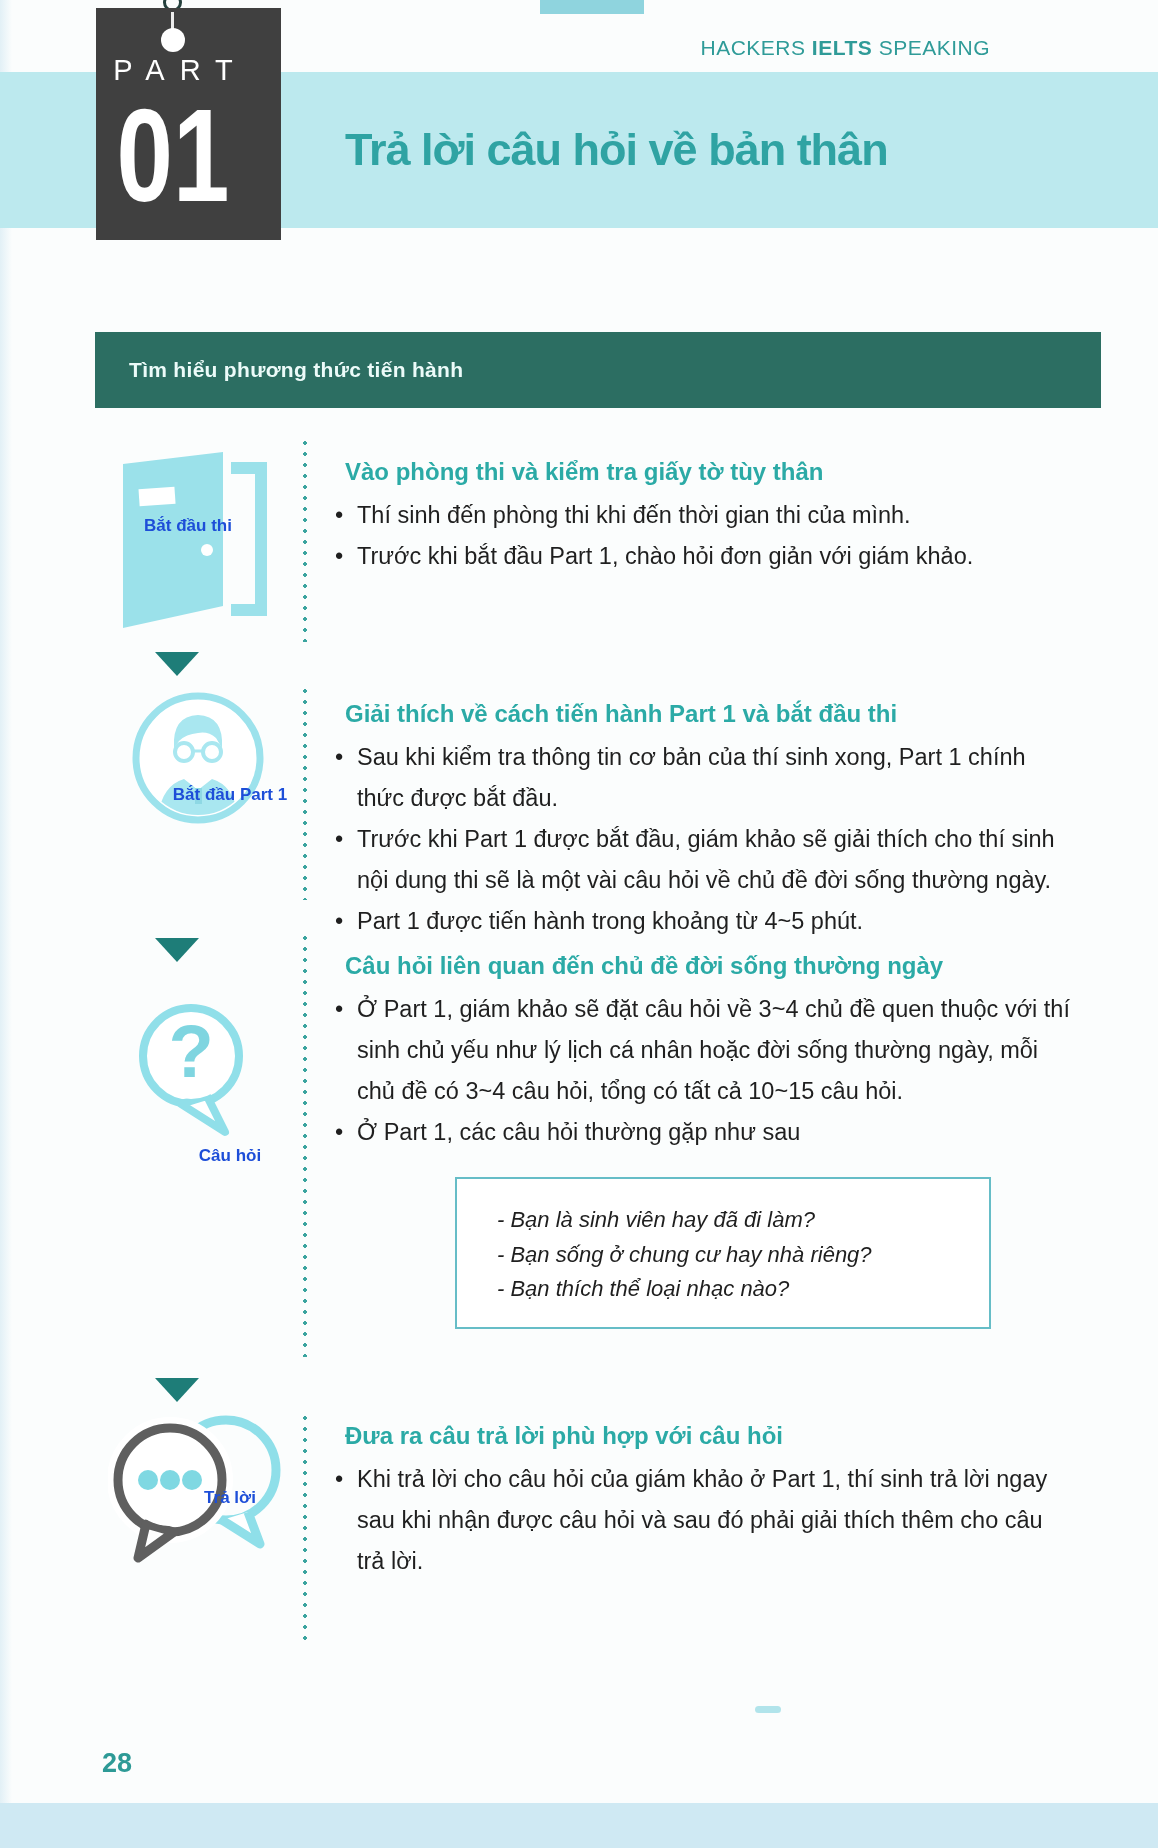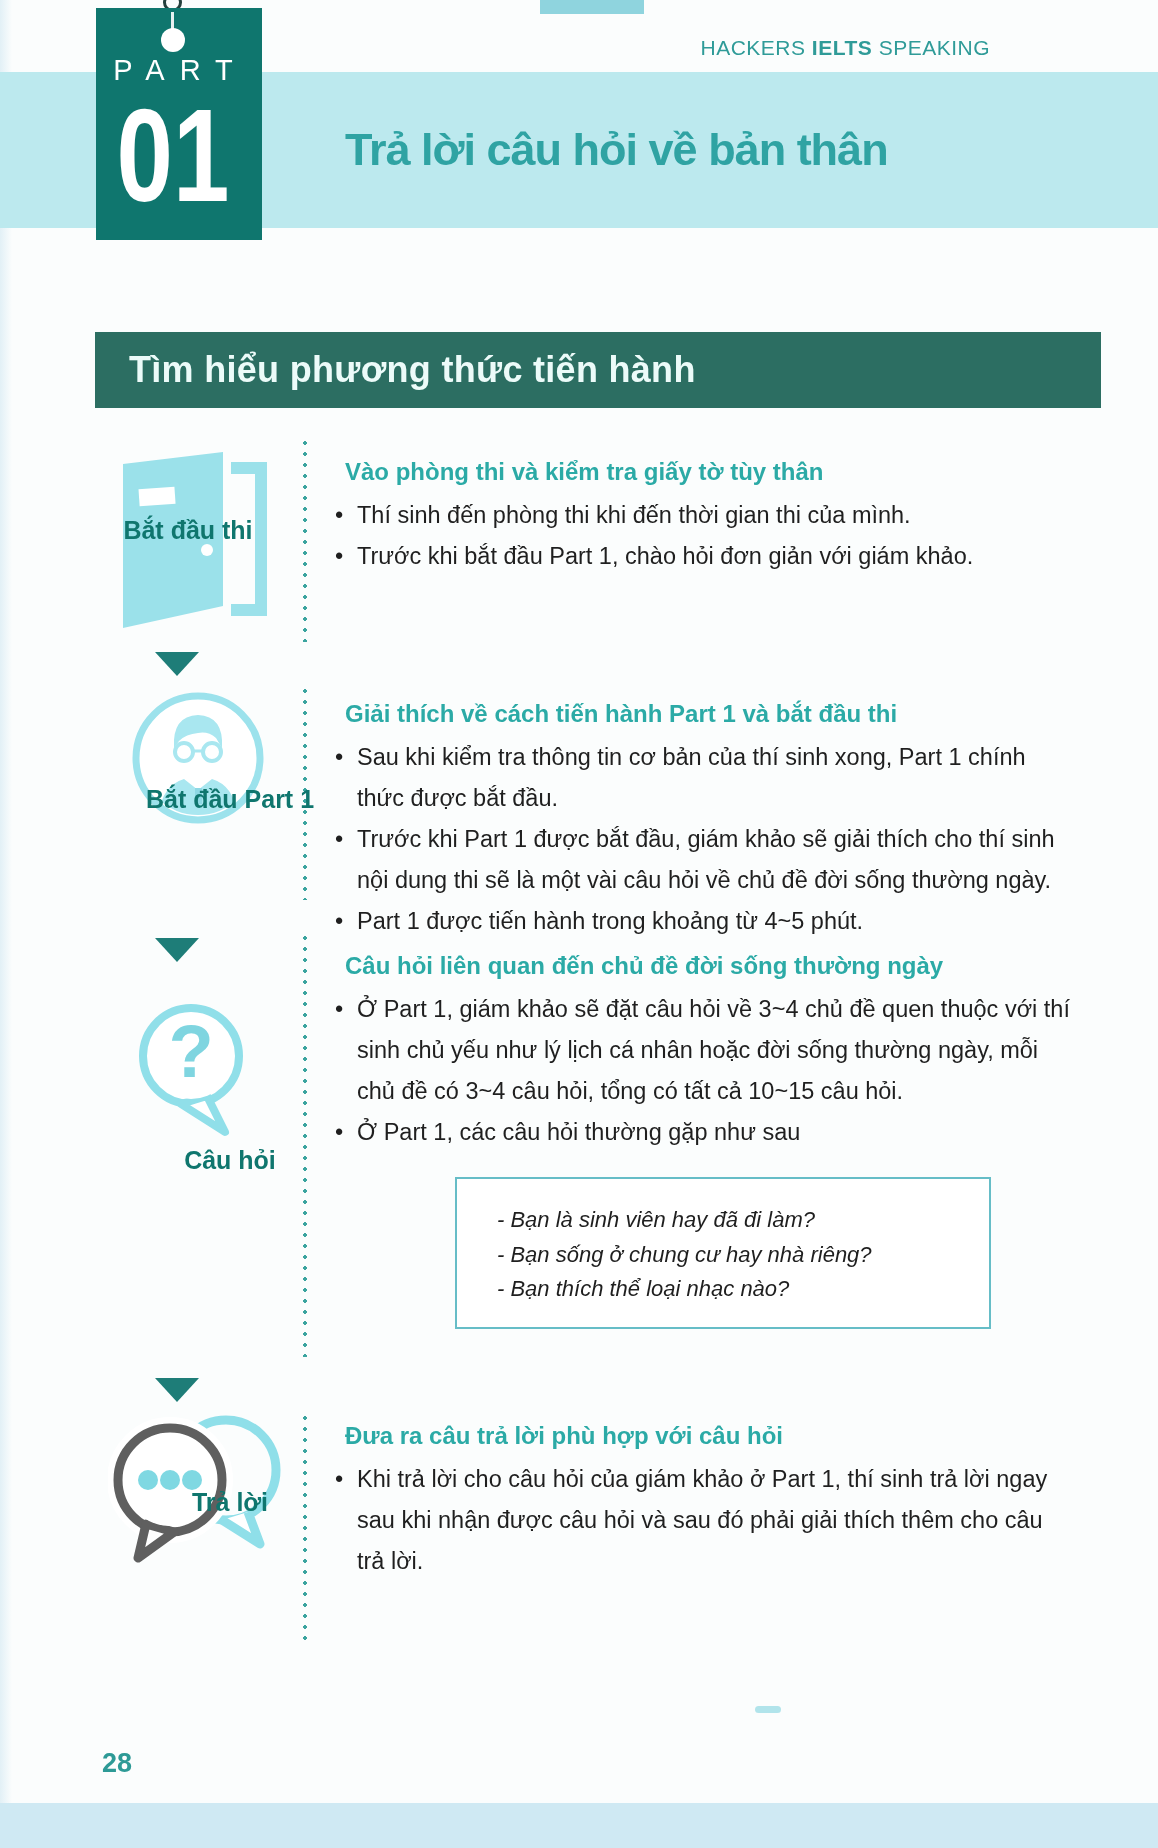--- a/index.html
+++ b/index.html
@@ -16,44 +16,44 @@
                  background:#9fdde6; border-radius:4px; opacity:.8; }
 
   
   .banner { position:absolute; left:0; top:72px; width:1158px; height:156px; background:#bce9ee; }
   .brand  { position:absolute; top:36px; right:168px; font-size:21px; letter-spacing:.5px;
             color:#2f9b98; white-space:nowrap; }
   .brand .b-mid { font-weight:700; }
   .chapter-title { position:absolute; left:345px; top:124px; font-size:45px; font-weight:700;
             letter-spacing:-1px; color:#2fa3a3; }
 
-  .tag { position:absolute; left:96px; top:8px; width:166px; height:232px; background:#0f766e; z-index:2; }
+  .tag { position:absolute; left:96px; top:8px; width:185px; height:232px; background:#404040; z-index:2; }
   .tag-ring { position:absolute; left:163px; top:-7px; width:19px; height:19px; border:3px solid #24403d;
             border-radius:50%; z-index:1; }
   .tag-stem { position:absolute; left:171px; top:12px; width:3px; height:24px; background:#ffffff; z-index:3; opacity:.9; }
   .tag-grommet { position:absolute; left:161px; top:28px; width:24px; height:24px; background:#ffffff;
             border-radius:50%; z-index:3; }
   .part-word { position:absolute; left:0; top:46px; width:154px; text-align:center; color:#ffffff;
             font-size:29px; font-weight:400; letter-spacing:15px; text-indent:15px; }
   .part-num  { position:absolute; left:0; top:76px; width:154px; text-align:center; color:#ffffff;
             font-size:130px; font-weight:700; line-height:1.1; transform:scale(.78,1.02); }
 
   
   .section-bar { position:absolute; left:95px; top:332px; width:1006px; height:76px; background:#2c6e62; }
-  .section-bar span { display:block; padding-left:34px; line-height:76px; font-size:36px; font-weight:700;
+  .section-bar span { display:block; padding-left:34px; line-height:76px; font-size:21px; font-weight:700;
             color:#ecfbf9; letter-spacing:.3px; }
 
   
   .dotline { position:absolute; width:4px;
             background-image:radial-gradient(circle at 2px 3px,#3aa49f 1.9px,rgba(0,0,0,0) 2.1px);
             background-size:4px 11px; background-repeat:repeat-y; }
   .down-arrow { position:absolute; width:0; height:0;
             border-left:22px solid transparent; border-right:22px solid transparent;
             border-top:24px solid #1e7d78; }
-  .step-label { position:absolute; font-size:25px; font-weight:700; color:#0f766e; text-align:center; z-index:5; }
+  .step-label { position:absolute; font-size:17px; font-weight:700; color:#1d4ed8; text-align:center; z-index:5; }
 
   .step-text { position:absolute; left:333px; width:742px; }
   .step-heading { font-size:24px; font-weight:700; color:#2baaa6; margin:0 0 9px 12px; }
   .bullet { position:relative; padding-left:24px; font-size:23.5px; line-height:41px; color:#1f1f1f; }
   .bullet::before { content:"•"; position:absolute; left:2px; top:0; }
 
   .question-box { margin:24px 0 0 122px; width:536px; border:2px solid #66bdc7; background:#ffffff;
             padding:24px 20px 20px 40px; }
   .question-box .q-line { font-size:22px; line-height:34.5px; font-style:italic; color:#1f1f1f; }
 

